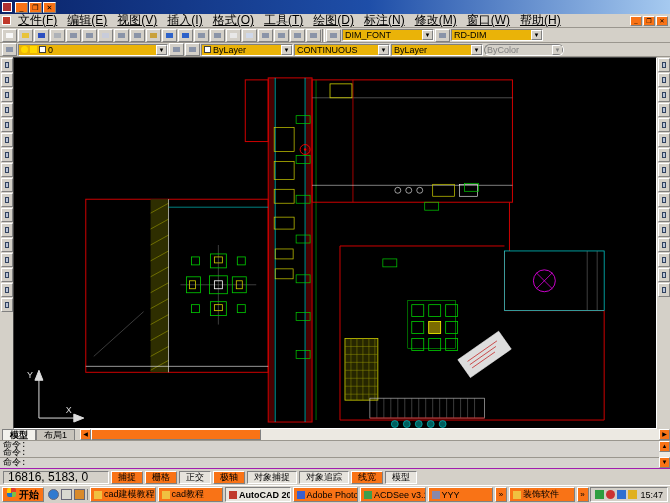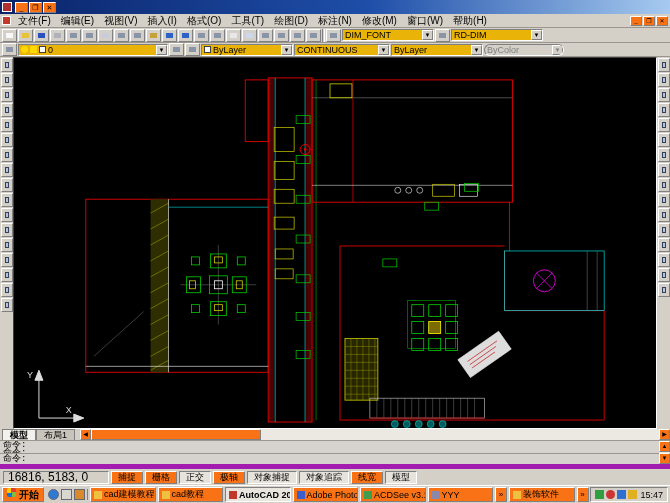--- a/index.html
+++ b/index.html
@@ -11,21 +11,21 @@
 
   
   .titlebar{height:14px;background:linear-gradient(90deg,#0a246a,#1e4ea8 55%,#a6caf0);display:flex;align-items:center;gap:3px;padding:0 2px;flex:0 0 14px;}
   .app-icon{width:10px;height:10px;background:#b03030;border:1px solid #fff;flex:0 0 10px;}
   .titlebar .title{color:#fff;font-size:9px;font-weight:bold;white-space:nowrap;overflow:hidden;flex:1;}
   .tbtn{width:13px;height:11px;font-size:7px;line-height:9px;text-align:center;flex:0 0 13px;}
 
   
   .menubar{height:14px;flex:0 0 14px;display:flex;align-items:center;padding:0 2px;border-bottom:1px solid #9a968e;}
   .doc-icon{width:9px;height:9px;background:#c0392b;margin-right:2px;border:1px solid #fff;}
-  .menu-item{padding:0 5px;font-size:10px;white-space:nowrap;}
+  .menu-item{padding:0 5px;font-size:12px;white-space:nowrap;text-decoration:underline;}
   .mdi{margin-left:auto;display:flex;gap:1px;}
   .mdibtn{width:12px;height:10px;font-size:6px;line-height:8px;text-align:center;}
 
   
   .toolbar{display:flex;align-items:center;gap:1px;padding:0 2px;border-bottom:1px solid #9a968e;background:#d4d0c8;}
   .tb1{height:15px;flex:0 0 15px;}
   .tb2{height:14px;flex:0 0 14px;}
   .ico{width:15px;height:13px;position:relative;flex:0 0 15px;border:1px solid;border-color:#fff #808080 #808080 #fff;background:#d4d0c8;}
   .ico::after{content:"";position:absolute;inset:3px;background:#8a94a8;}
   [data-name="new-icon"]::after{background:#f8f8f8}
@@ -59,21 +59,21 @@
   
   .tabsrow{height:12px;flex:0 0 12px;display:flex;align-items:flex-end;background:#d4d0c8;border-bottom:1px solid #9a968e;padding-left:2px;}
   .tab{font-size:9px;height:11px;line-height:10px;padding:0 7px;border:1px solid #808080;border-bottom:none;background:#c8c4bc;}
   .tab.active{background:#f2f1ec;font-weight:bold;}
   .hscroll{flex:1;height:11px;display:flex;margin-left:5px;}
   .sc-btn{width:11px;height:11px;flex:0 0 11px;font-size:6px;line-height:9px;text-align:center;}
   .hscroll .track{flex:1;background:#ece9e2;position:relative;}
   .hthumb{position:absolute;left:0;top:0;width:170px;height:11px;}
 
   
-  .command{height:28px;flex:0 0 28px;background:#d6d3ce;display:flex;border-bottom:5px solid #a21caf;}
+  .command{height:28px;flex:0 0 28px;background:#d6d3ce;display:flex;border-bottom:1px solid #a21caf;}
   .cmdtext{flex:1;font-family:"Liberation Mono",monospace;font-size:9px;display:flex;flex-direction:column;}
   .cmd-hist{height:17px;border-bottom:1px solid #9a968e;padding:0 3px;line-height:8px;overflow:hidden;}
   .cmd-hist div{height:8px;}
   .cmd-prompt{height:10px;line-height:10px;padding:0 3px;}
   .vscroll{width:11px;flex:0 0 11px;display:flex;flex-direction:column;}
   .vscroll .track{flex:1;background:#ece9e2;}
 
   
   .statusbar{height:16px;flex:0 0 16px;display:flex;align-items:center;gap:2px;padding:0 3px;background:#d4d0c8;}
   .coords{width:106px;flex:0 0 106px;height:13px;line-height:11px;font-size:12px;padding:0 4px;background:#d4d0c8;}

